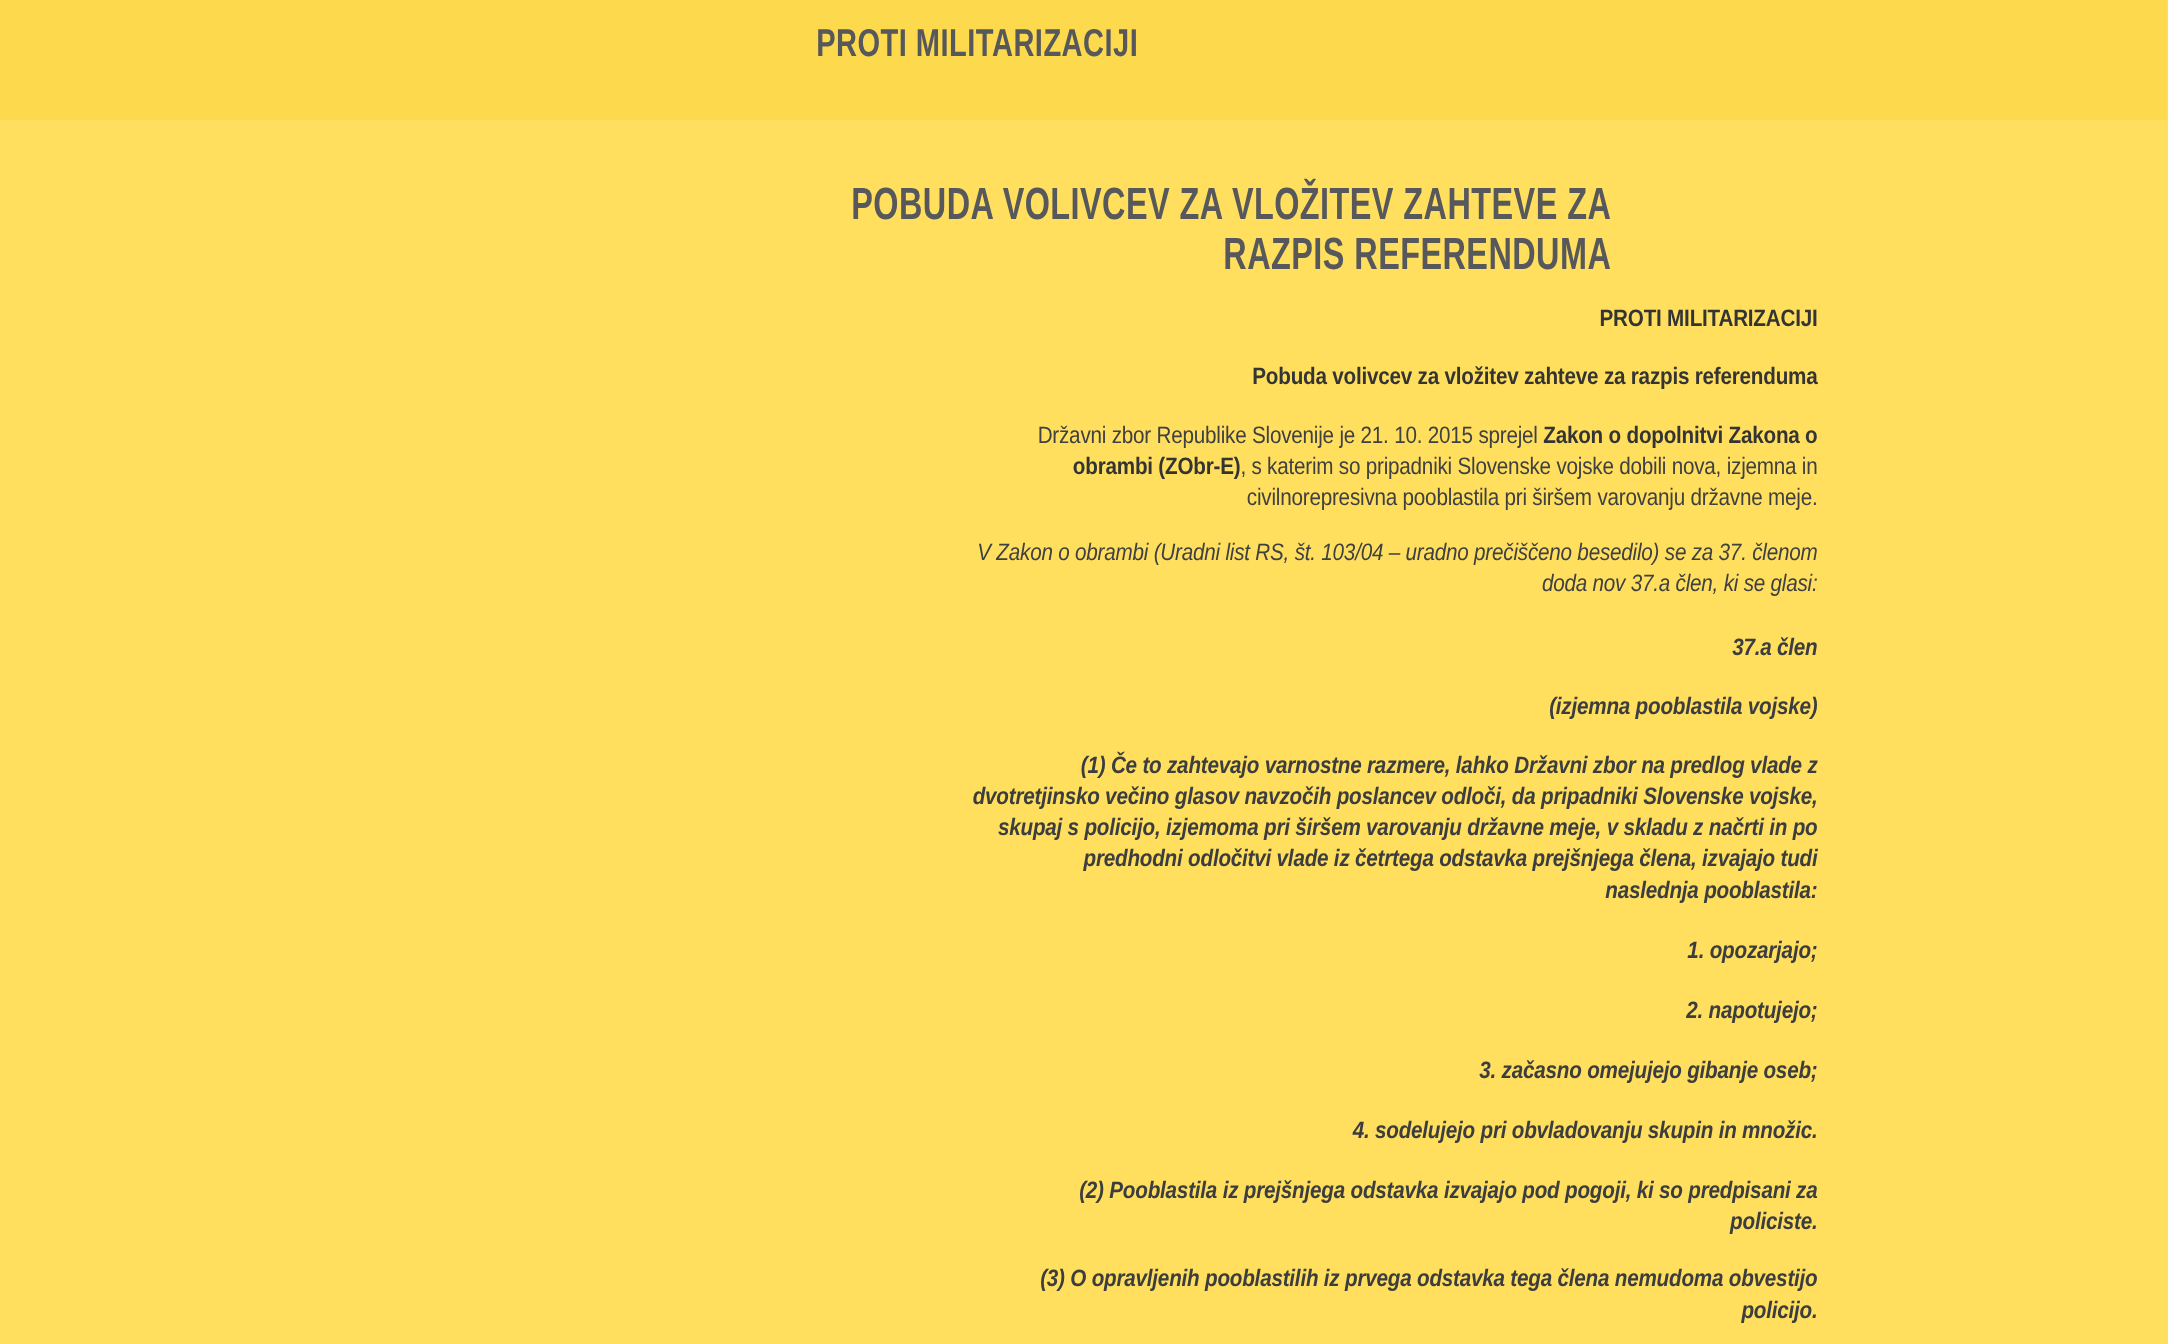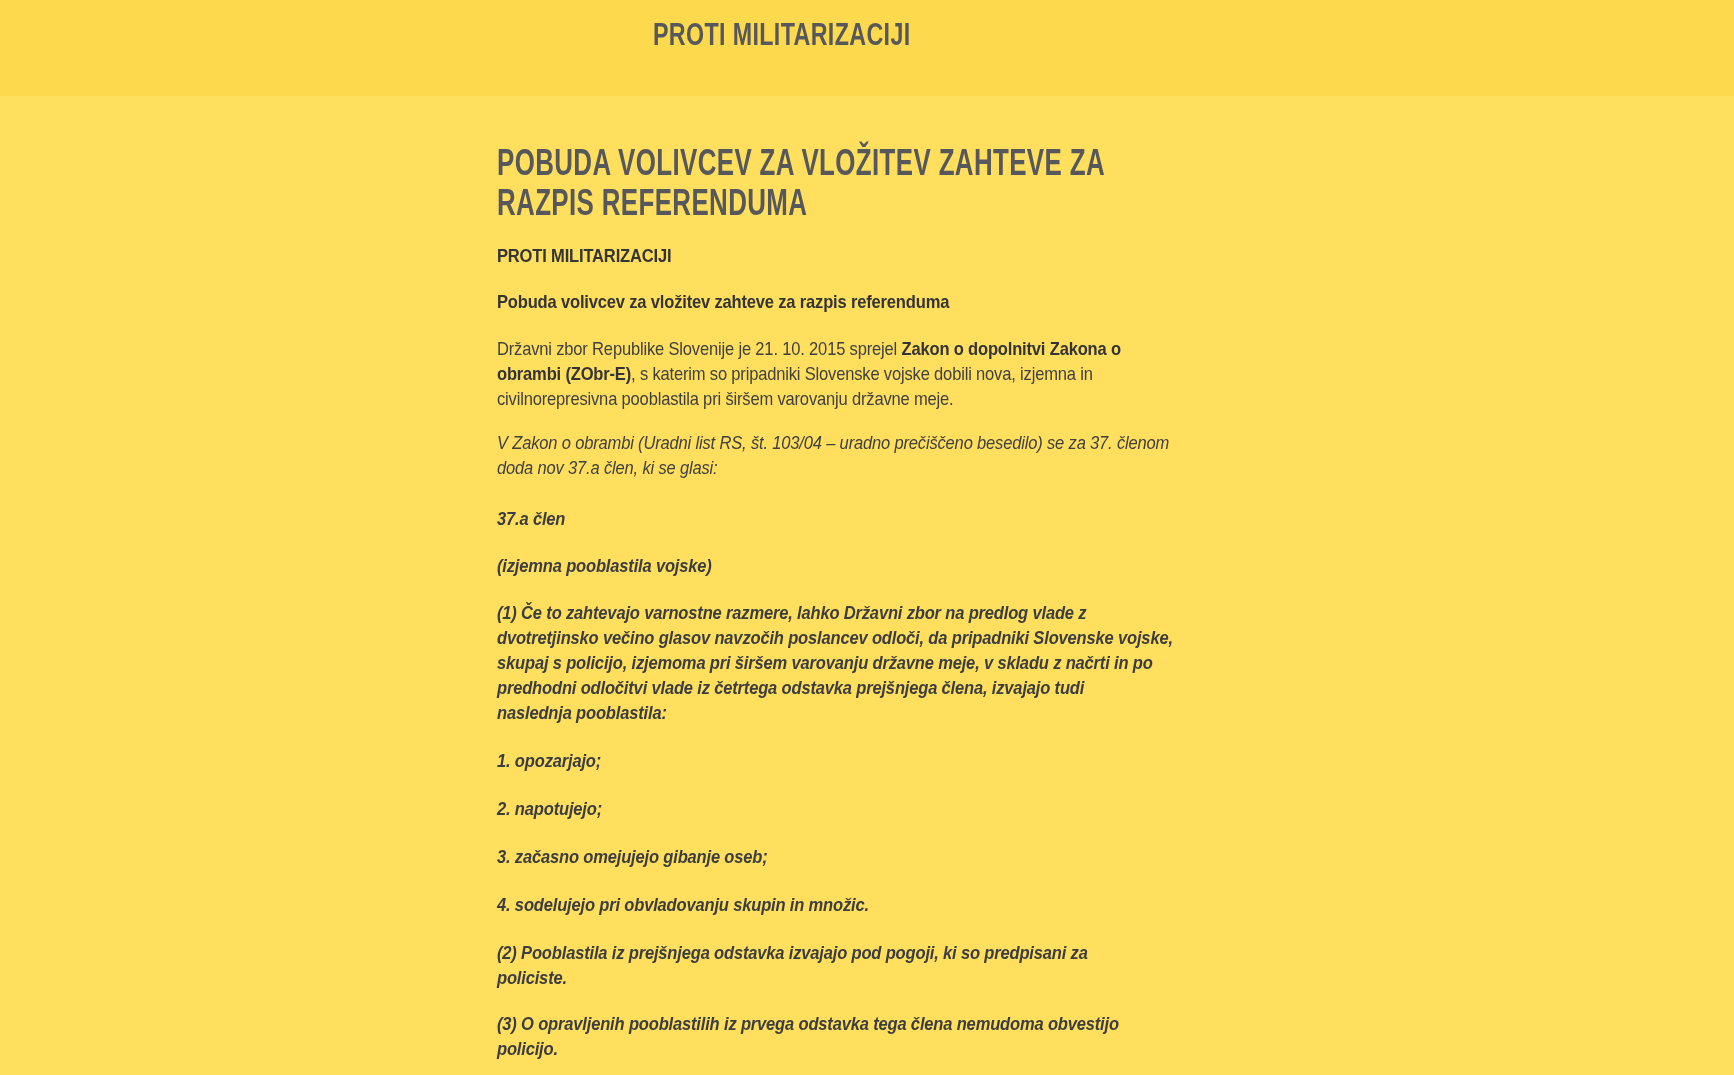--- a/index.html
+++ b/index.html
@@ -44,20 +44,21 @@
     white-space: nowrap;
     transform: scaleX(0.75);
     text-decoration: none;
   }
   .article {
     position: absolute;
     left: 497px;
     top: 96px;
     width: 1100px;
     padding-top: 47px;
+    text-align: right;
   }
   .article-title {
     margin: 0 0 21px 0;
     font-size: 36px;
     line-height: 40px;
     font-weight: bold;
     color: #57585b;
     letter-spacing: 0.5px;
     white-space: pre-line;
     transform: scaleX(0.72);

